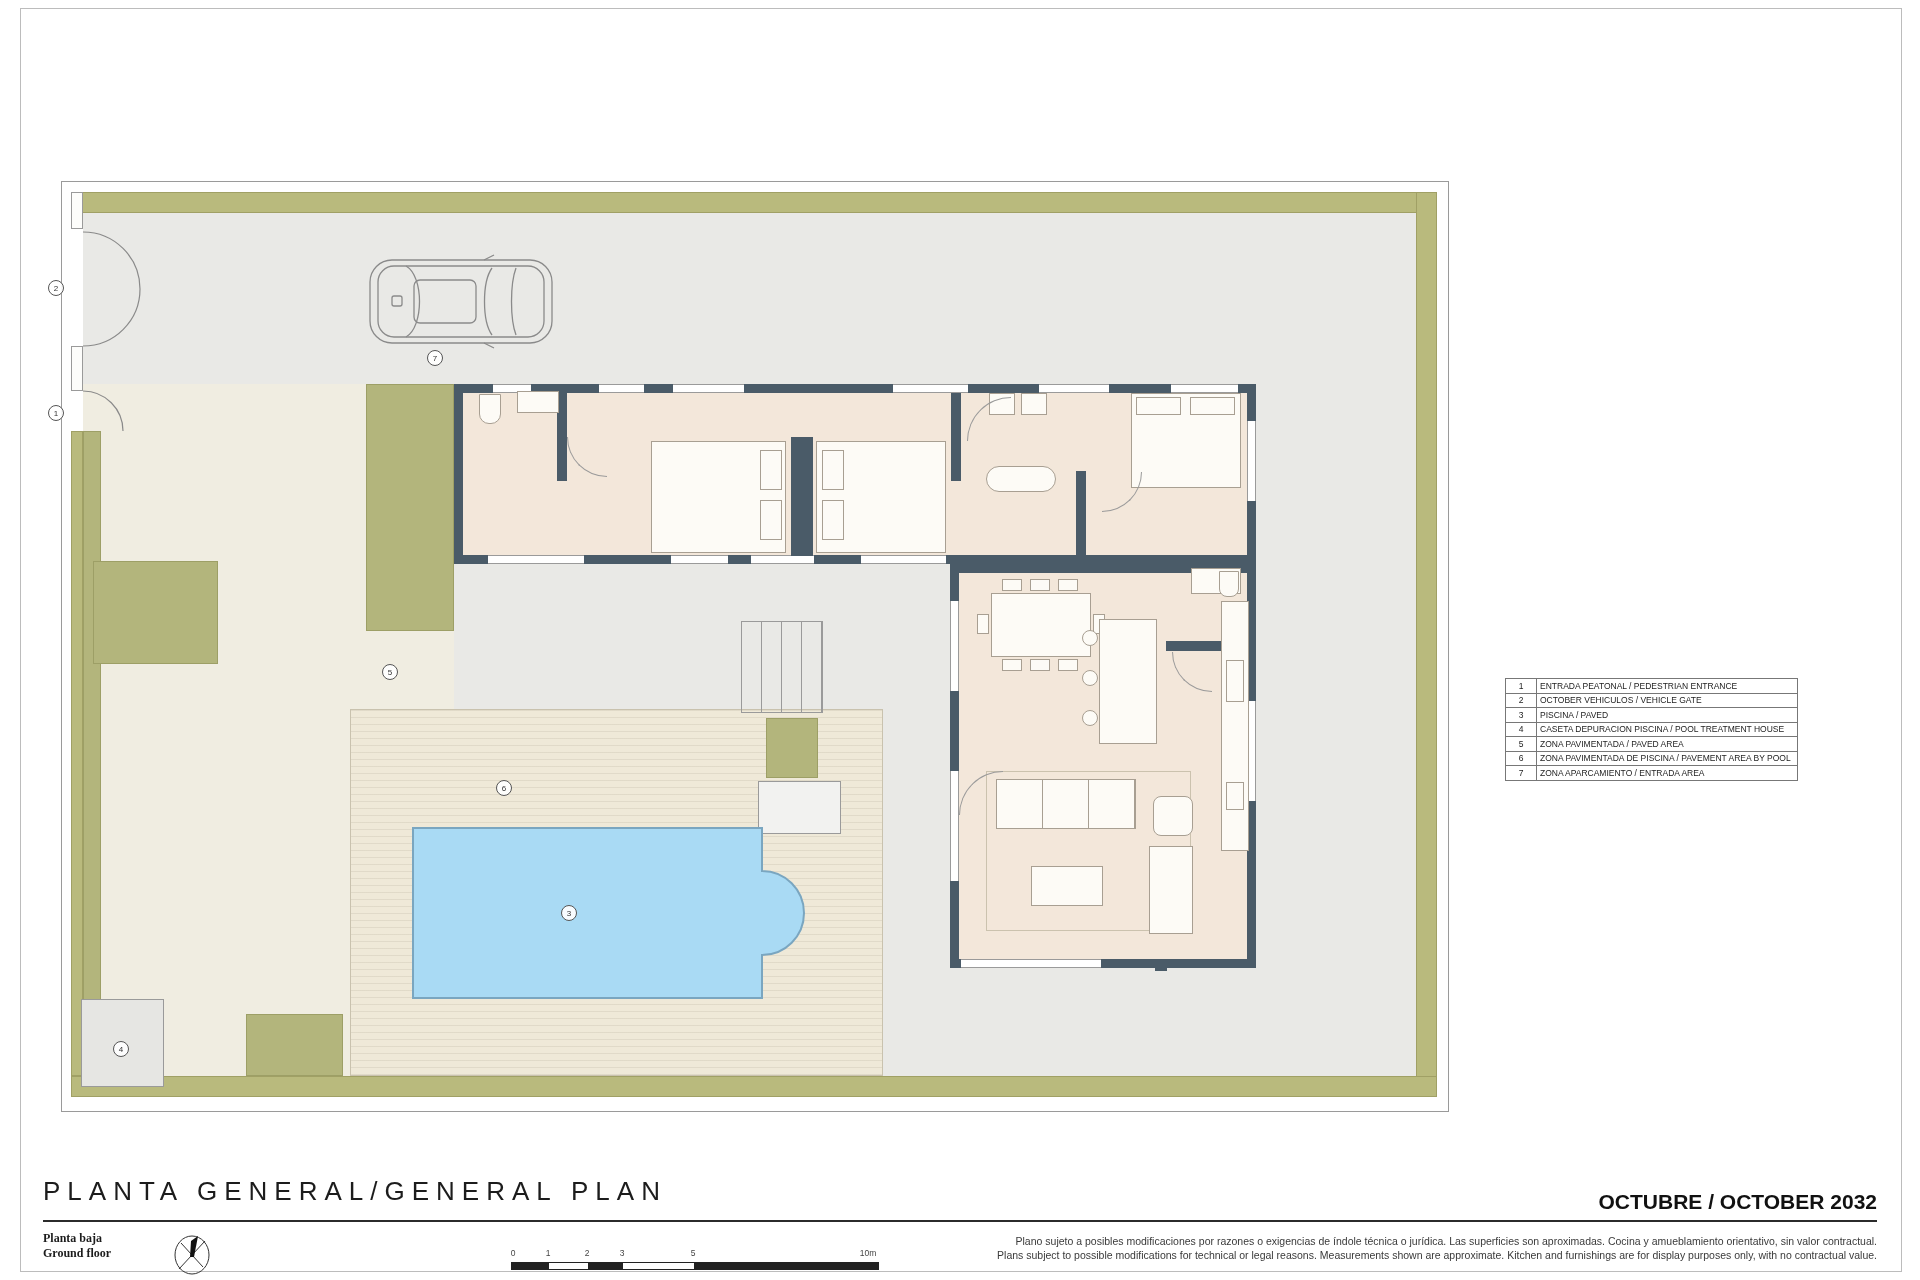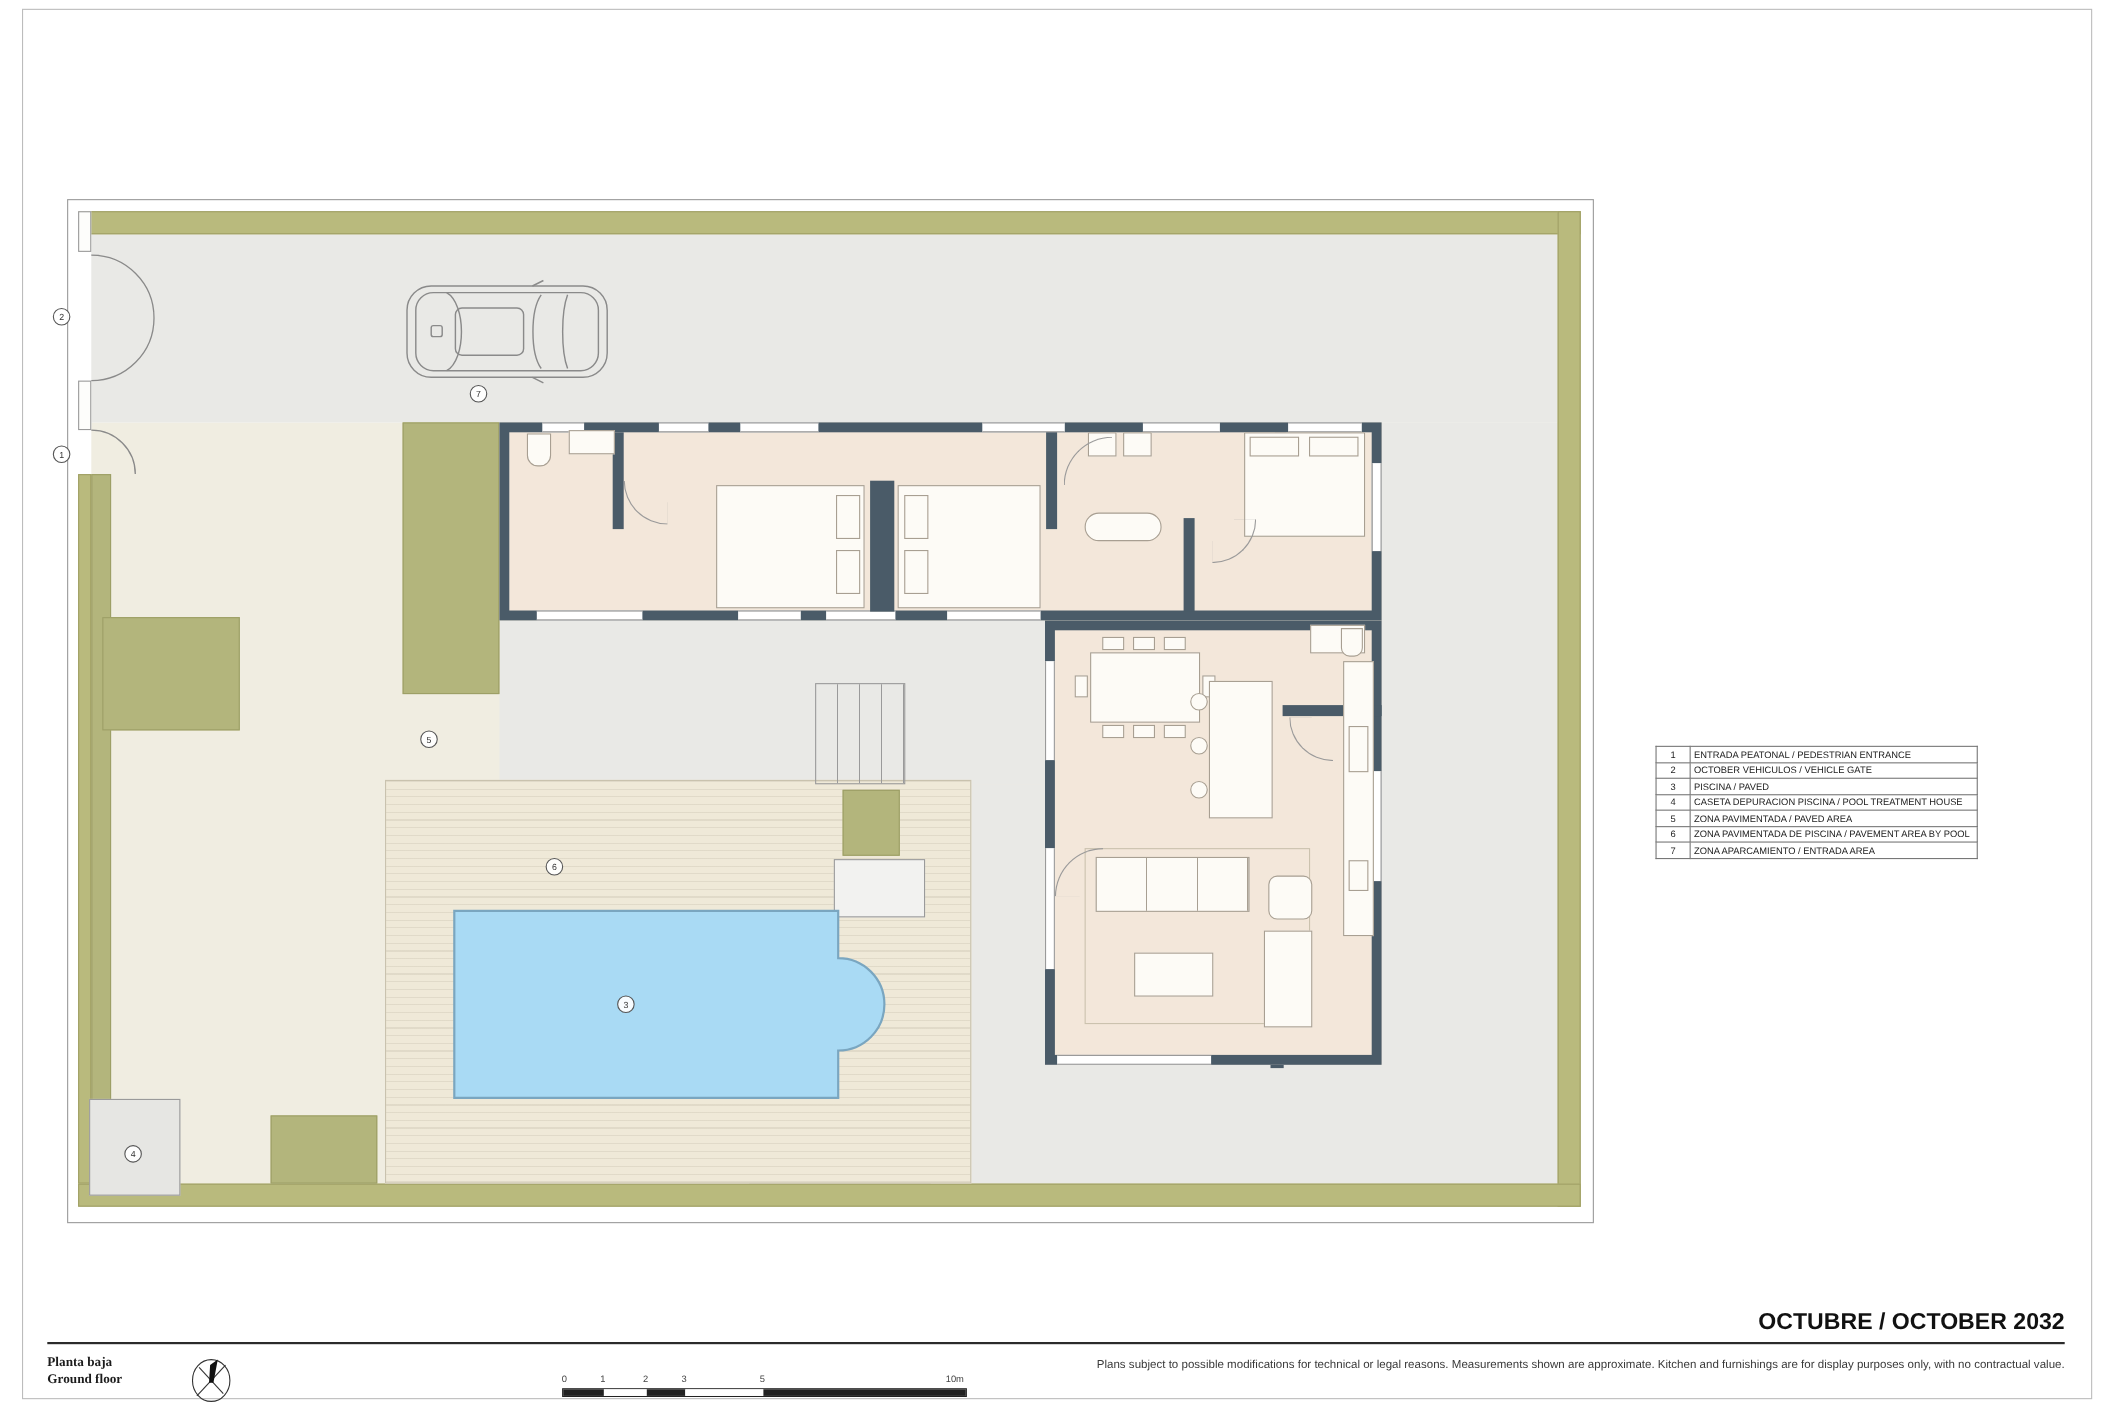--- a/index.html
+++ b/index.html
@@ -225,20 +225,21 @@
           <td class="n">6</td>
           <td>ZONA PAVIMENTADA DE PISCINA / PAVEMENT AREA BY POOL</td>
         </tr>
     <tr>
           <td class="n">7</td>
           <td>ZONA APARCAMIENTO / ENTRADA AREA</td>
         </tr>
   </tbody>
     </table>
 
+  <div class="title">PLANTA GENERAL/GENERAL PLAN</div>
   <div class="rule"></div>
   <div class="floorlbl">
     <div>Planta baja</div>
     <div>Ground floor</div>
   </div>
 
   <svg class="abs" style="position:absolute;left:168px;top:1230px;" width="48" height="48" viewBox="0 0 48 48">
     <g fill="none" stroke="#333" stroke-width="1">
       <ellipse cx="24" cy="25" rx="17" ry="19"></ellipse>
       <line x1="11" y1="39" x2="37" y2="11"></line>
@@ -258,15 +259,16 @@
       <div class="seg" style="left:0;width:37px;background:#222;"></div>
       <div class="seg" style="left:37px;width:39px;background:#fff;"></div>
       <div class="seg" style="left:76px;width:35px;background:#222;"></div>
       <div class="seg" style="left:111px;width:71px;background:#fff;"></div>
       <div class="seg" style="left:182px;width:184px;background:#222;"></div>
     </div>
   </div>
 
   <div class="date">OCTUBRE / OCTOBER 2032</div>
   <div class="disc">
+    <div>Plano sujeto a posibles modificaciones por razones o exigencias de índole técnica o jurídica. Las superficies son aproximadas. Cocina y amueblamiento orientativo, sin valor contractual.</div>
     <div>Plans subject to possible modifications for technical or legal reasons. Measurements shown are approximate. Kitchen and furnishings are for display purposes only, with no contractual value.</div>
   </div>
 </div>
 
 </body></html>

